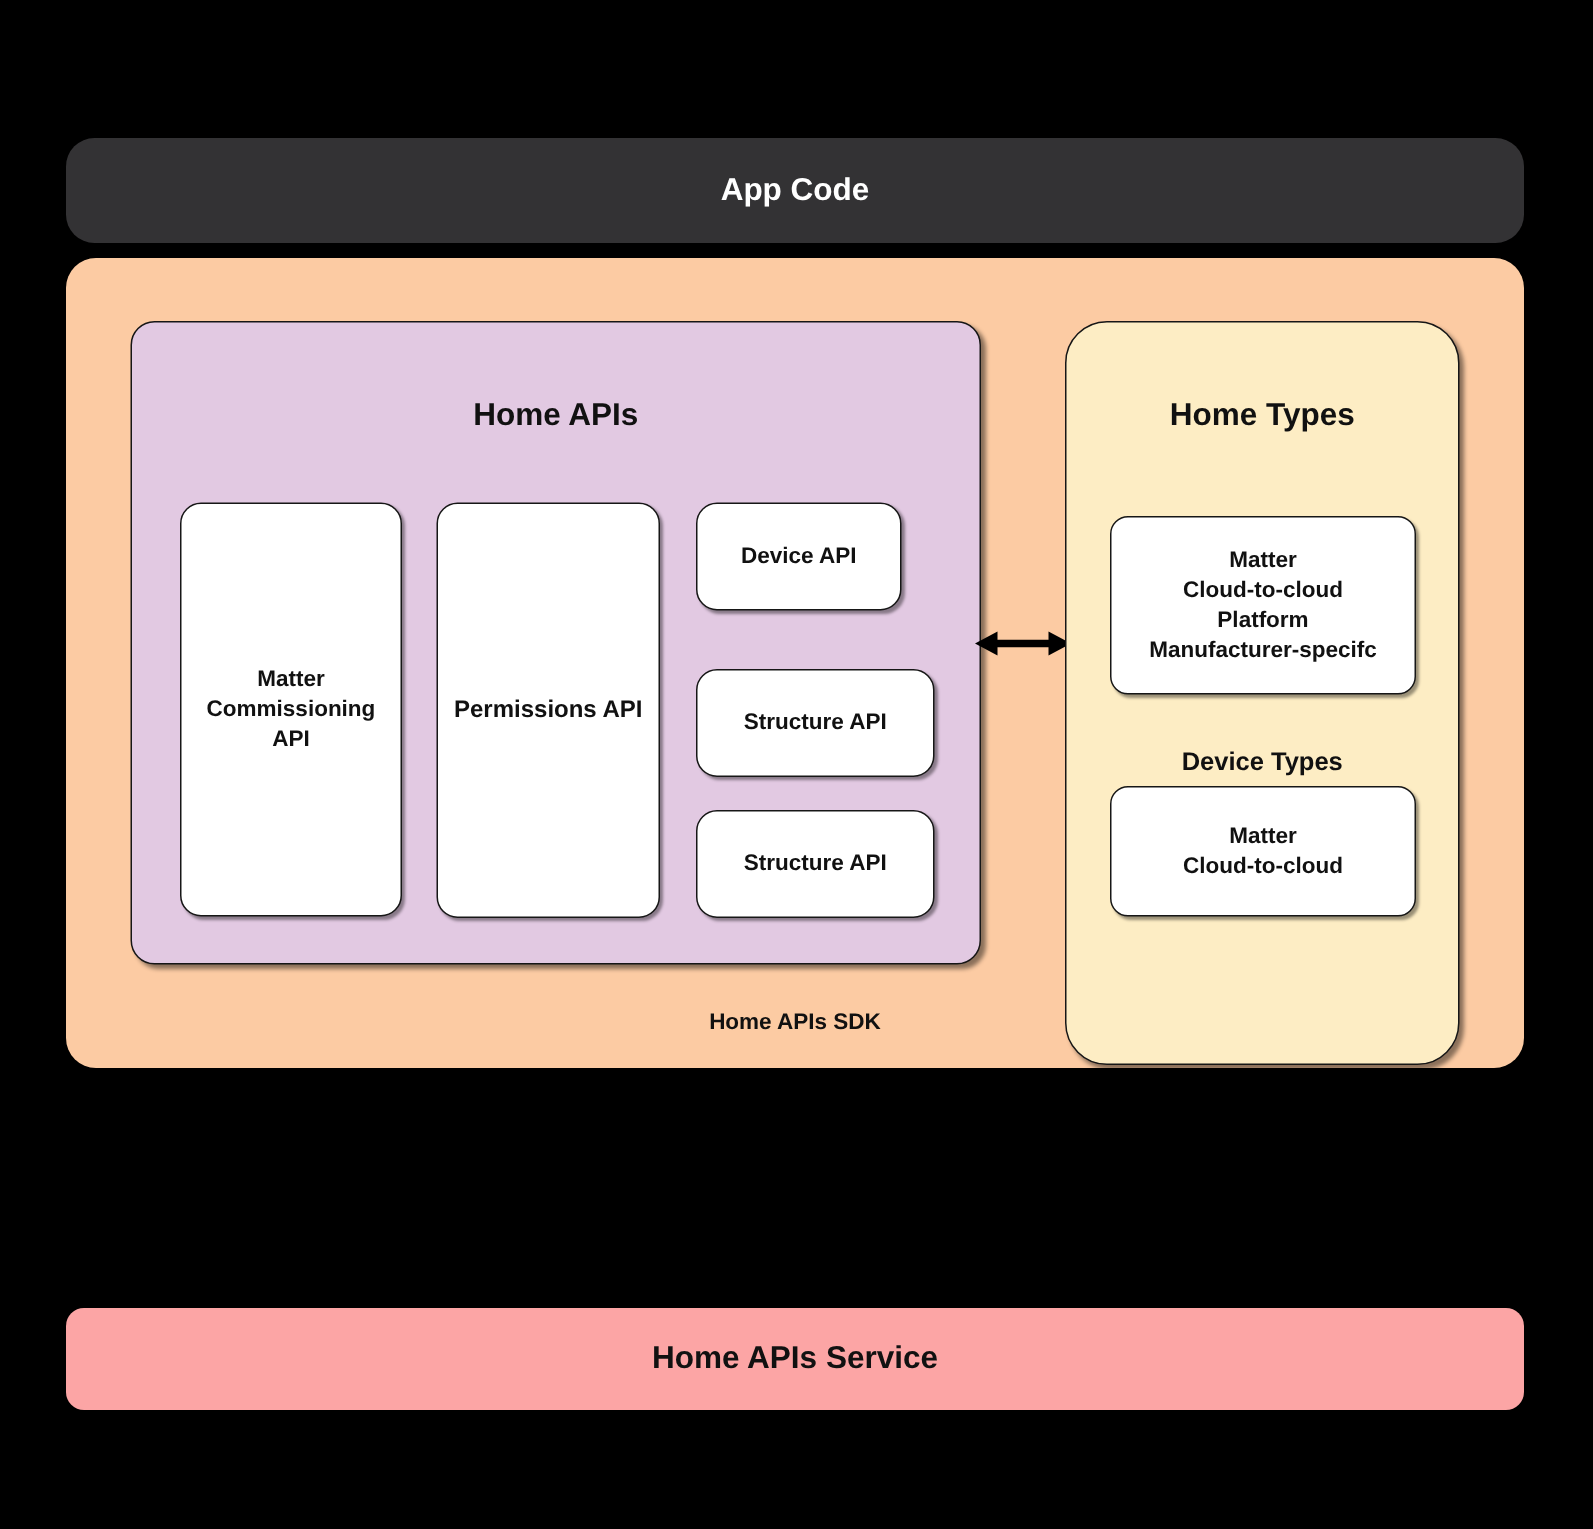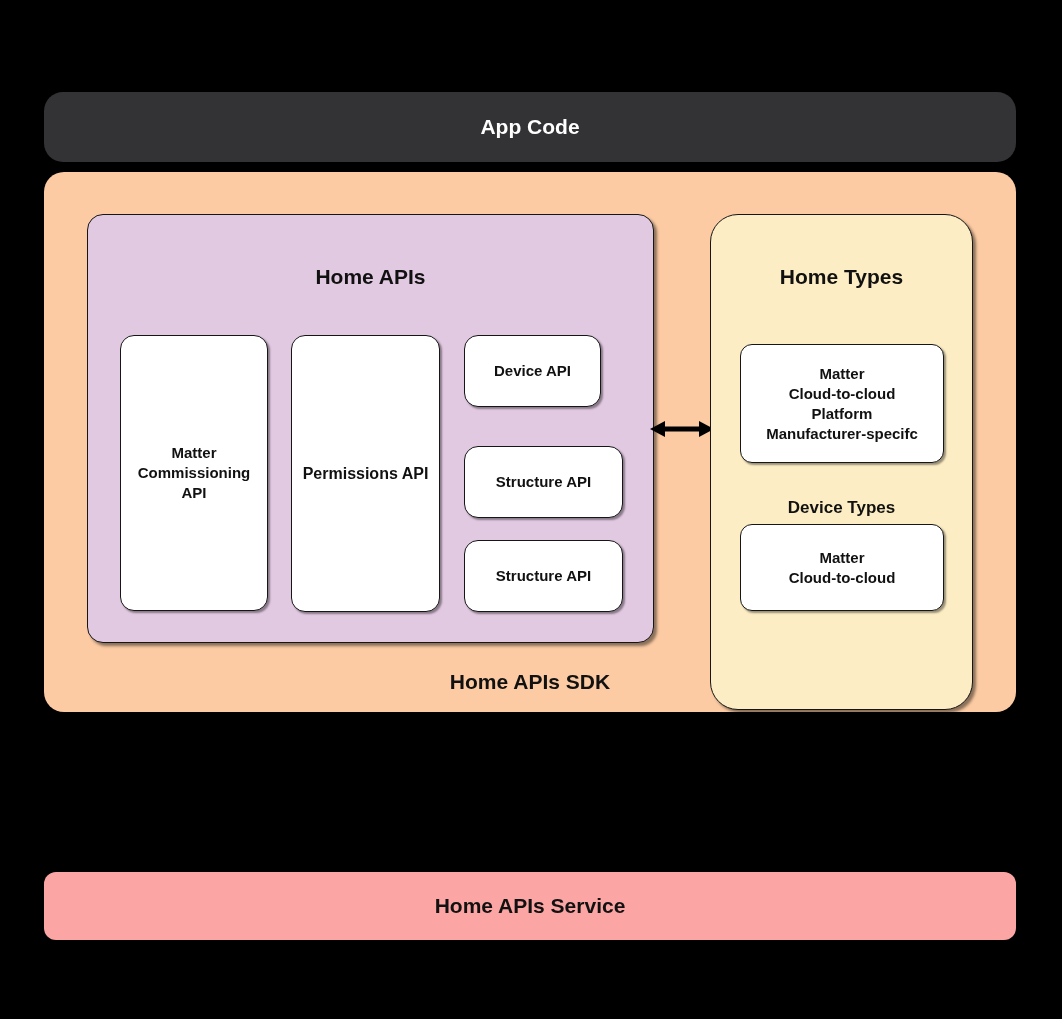--- a/index.html
+++ b/index.html
@@ -65,21 +65,21 @@
   .card-traits        { left: 29px; top: 129px; width: 204px; height: 119px; border-radius: 12px; }
   .device-types-label { left: 0; width: 100%; text-align: center; top: 281px; font-size: 17px; line-height: 24px; }
   .card-device-types  { left: 29px; top: 309px; width: 204px; height: 87px; border-radius: 12px; }
 
   
   .arrow-wrap { left: 606px; top: 245px; width: 64px; height: 24px; }
 
   
   .sdk-label {
     left: 0; width: 100%; top: 496px; text-align: center;
-    font-size: 21px; line-height: 28px;
+    font-size: 15px; line-height: 28px;
   }
 
   
   .service-bar {
     left: 44px; top: 872px; width: 972px; height: 68px;
     background: #fca5a5; border-radius: 12px;
     display: flex; align-items: center; justify-content: center;
     font-size: 21px;
   }
 </style>

